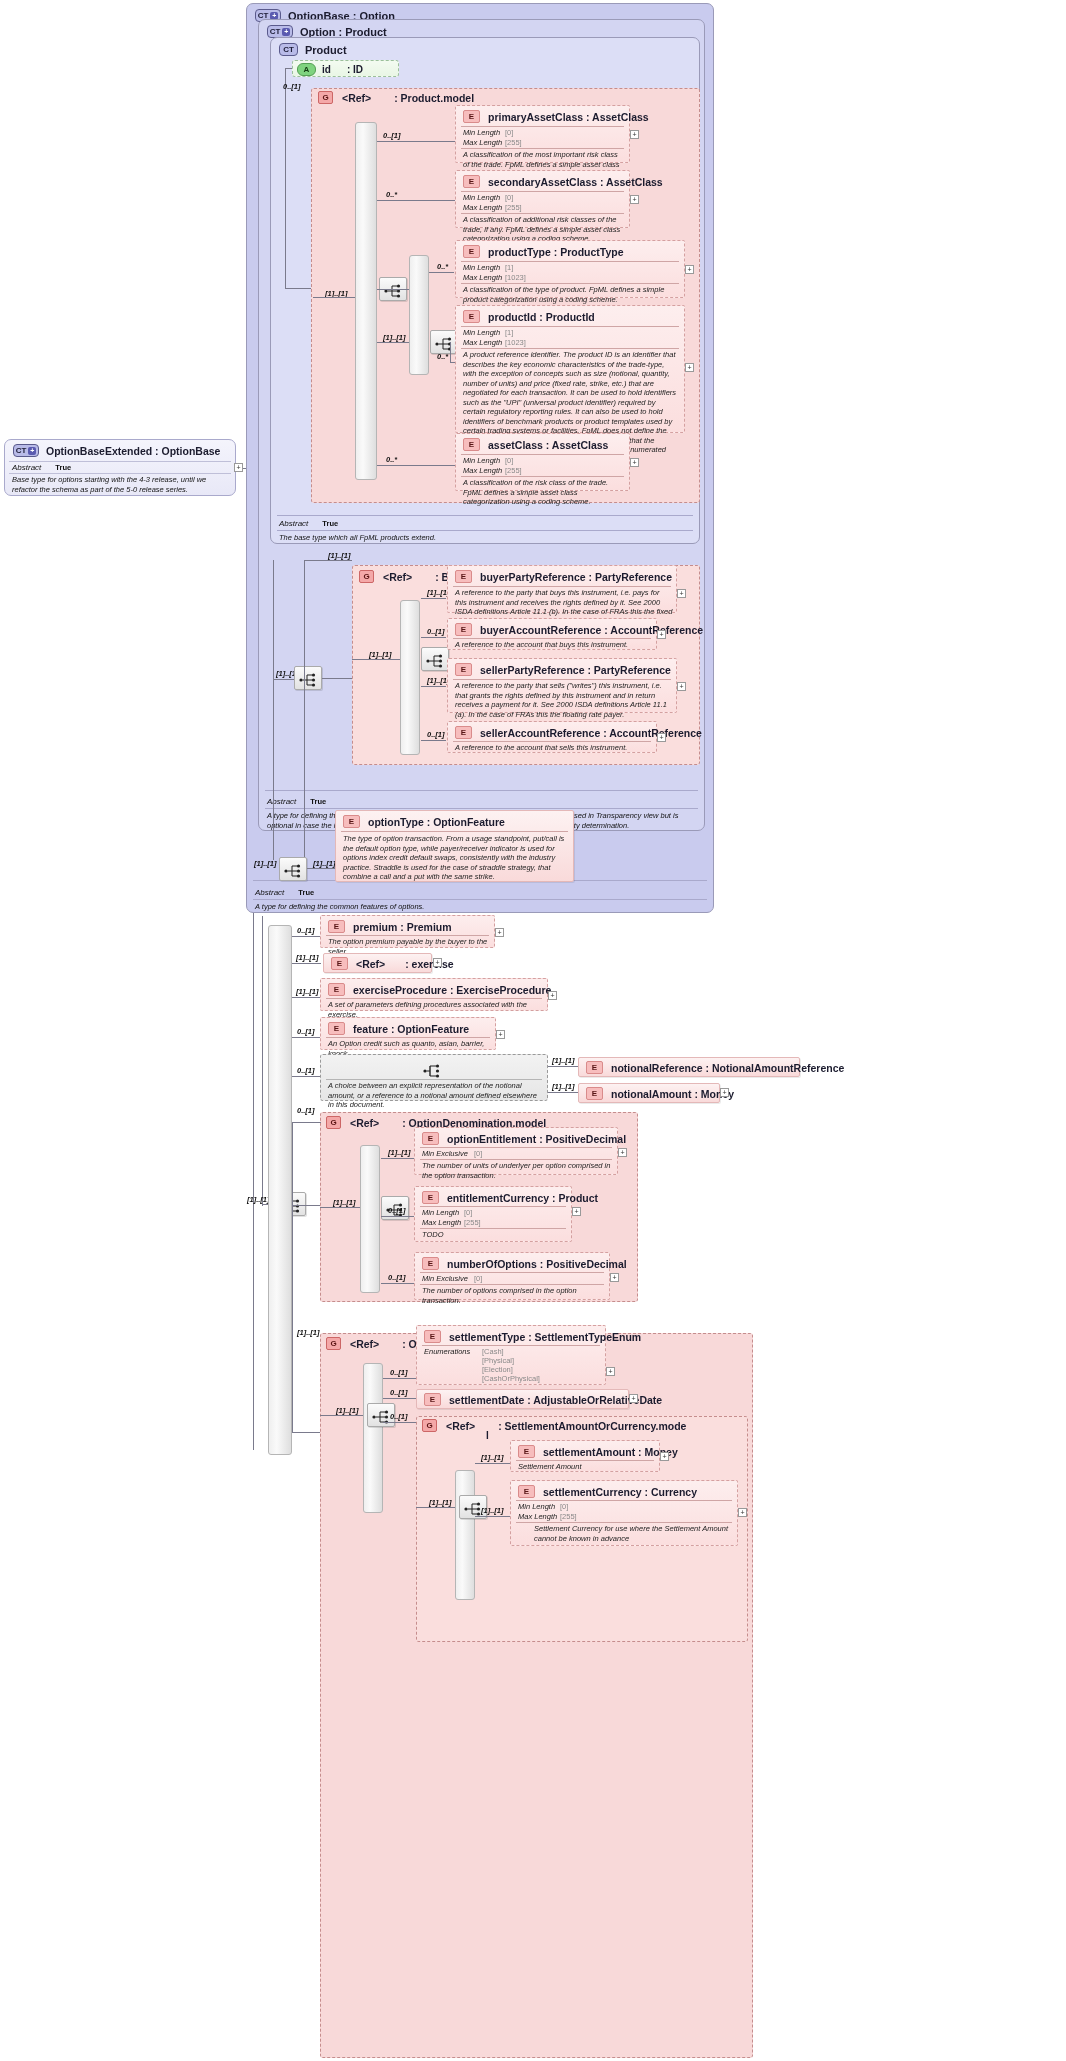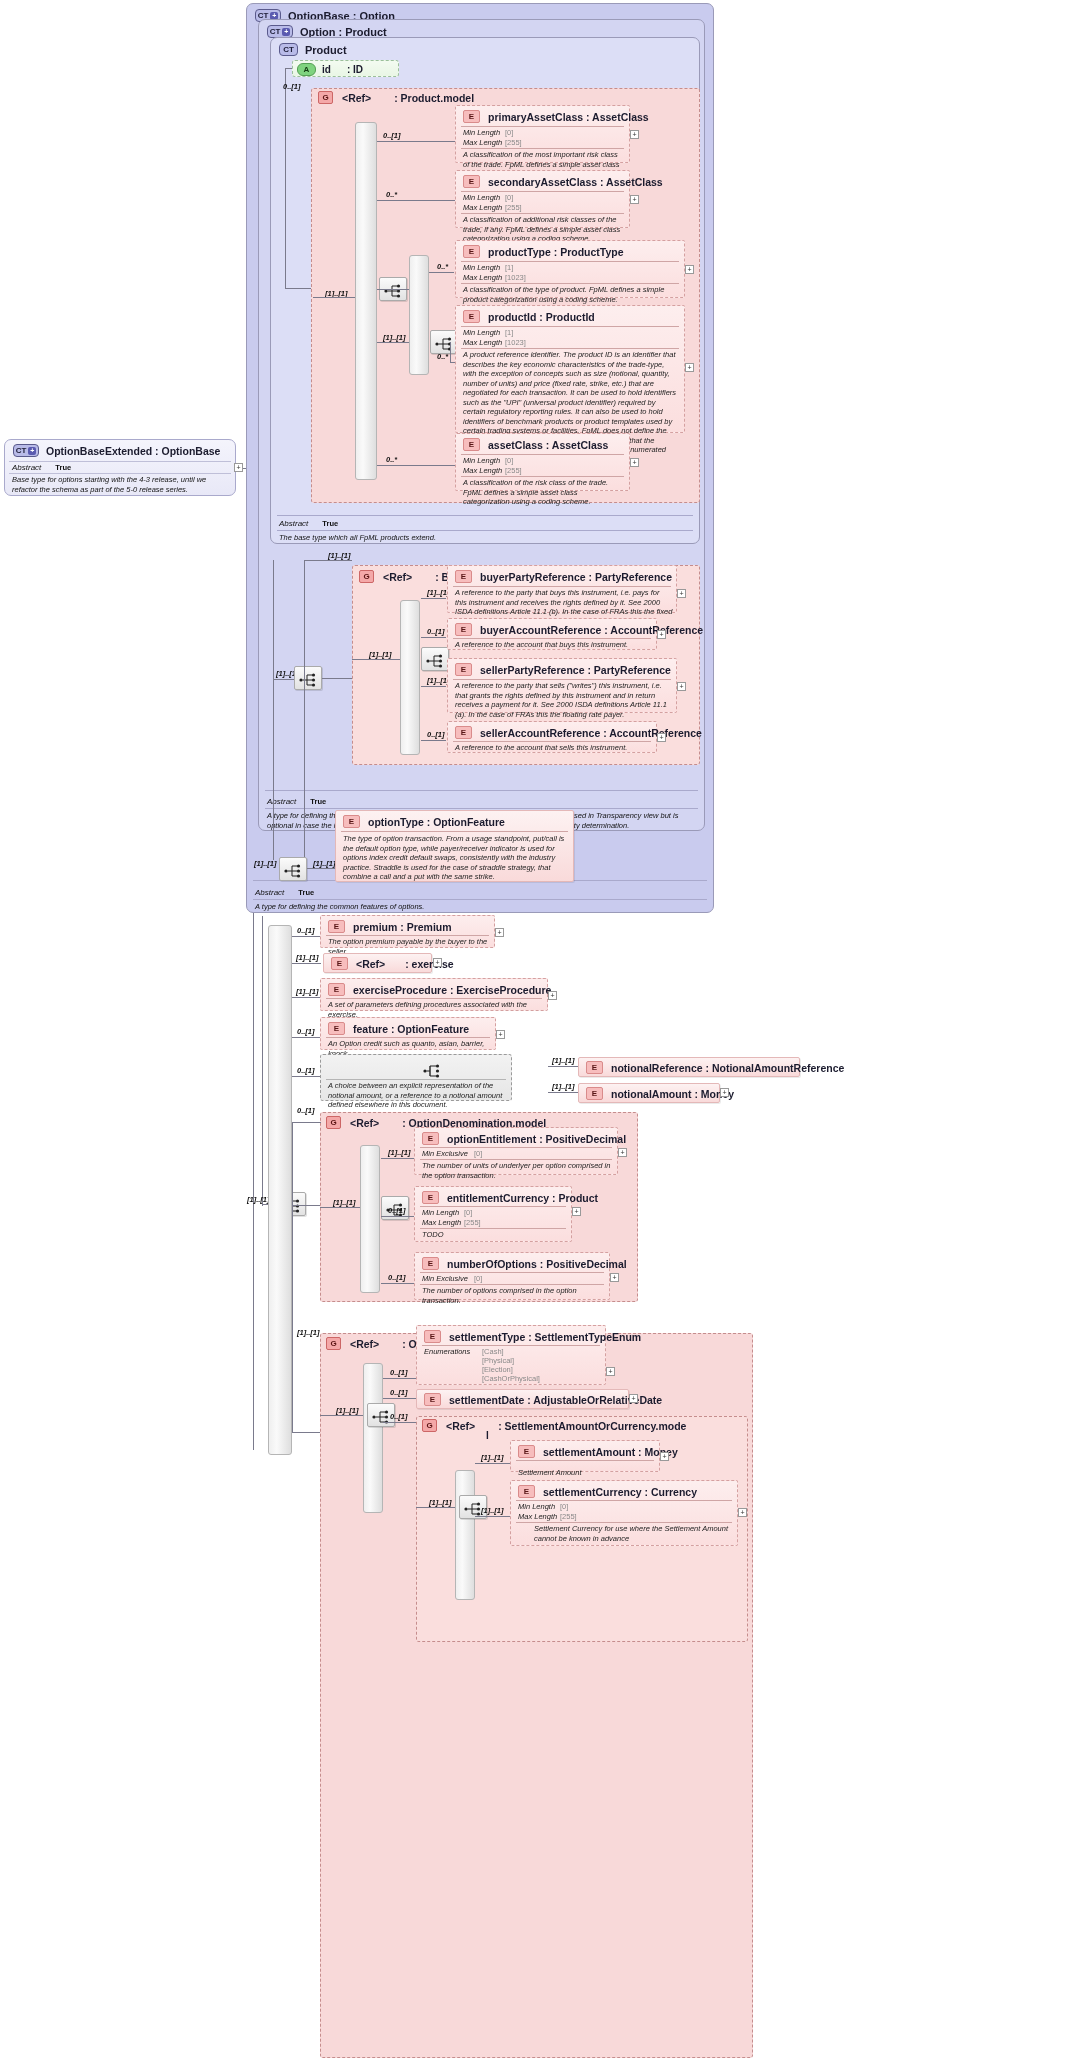--- a/index.html
+++ b/index.html
@@ -520,21 +520,21 @@
         </span>
       <span>feature    : OptionFeature</span>
     </div>
     <div class="el-sep" style="top:19px;"></div>
     <div class="doc" style="top:21px;">An Option credit such as quanto, asian, barrier, knock.</div>
   </div>
   <div class="plusbox" style="left:496px;top:1030px;"></div>
 
   <div class="ln lnh" style="left:292px;top:1076px;width:29px;"></div>
   <div class="card" style="left:297px;top:1066px;">0..[1]</div>
-  <div class="choicebox" style="left:320px;top:1054px;width:192px;height:47px;">
+  <div class="choicebox" style="left:320px;top:1054px;width:228px;height:47px;">
     <div class="comp" style="left:98px;top:3px;border:none;background:transparent;box-shadow:none;">
       <svg width="20" height="16" viewBox="0 0 20 16">
           <circle cx="2" cy="8" r="1.6" fill="#222"></circle>
           <line x1="3.5" y1="8" x2="7" y2="8" stroke="#222" stroke-width="1"></line>
           <line x1="7" y1="3" x2="7" y2="13" stroke="#222" stroke-width="1.4"></line>
           <line x1="7" y1="3" x2="13" y2="3" stroke="#222" stroke-width="1"></line>
           <line x1="7" y1="13" x2="13" y2="13" stroke="#222" stroke-width="1"></line>
           <circle cx="14.5" cy="3" r="1.6" fill="#222"></circle>
           <circle cx="14.5" cy="8" r="1.6" fill="#222"></circle>
           <circle cx="14.5" cy="13" r="1.6" fill="#222"></circle>
@@ -742,21 +742,21 @@
   <div class="ln lnh" style="left:475px;top:1463px;width:35px;"></div>
   <div class="card" style="left:481px;top:1453px;">[1]..[1]</div>
   <div class="el" style="left:510px;top:1440px;width:150px;height:32px;">
     <div class="el-head">
       <span class="badge badge-e">
           <span>E</span>
         </span>
       <span>settlementAmount : Money</span>
     </div>
     <div class="el-sep" style="top:19px;"></div>
-    <div class="doc" style="top:27px;">Settlement Amount</div>
+    <div class="doc" style="top:21px;">Settlement Amount</div>
   </div>
   <div class="plusbox" style="left:660px;top:1452px;"></div>
 
   <div class="ln lnh" style="left:475px;top:1516px;width:35px;"></div>
   <div class="card" style="left:481px;top:1506px;">[1]..[1]</div>
   <div class="el" style="left:510px;top:1480px;width:228px;height:66px;">
     <div class="el-head">
       <span class="badge badge-e">
           <span>E</span>
         </span>

